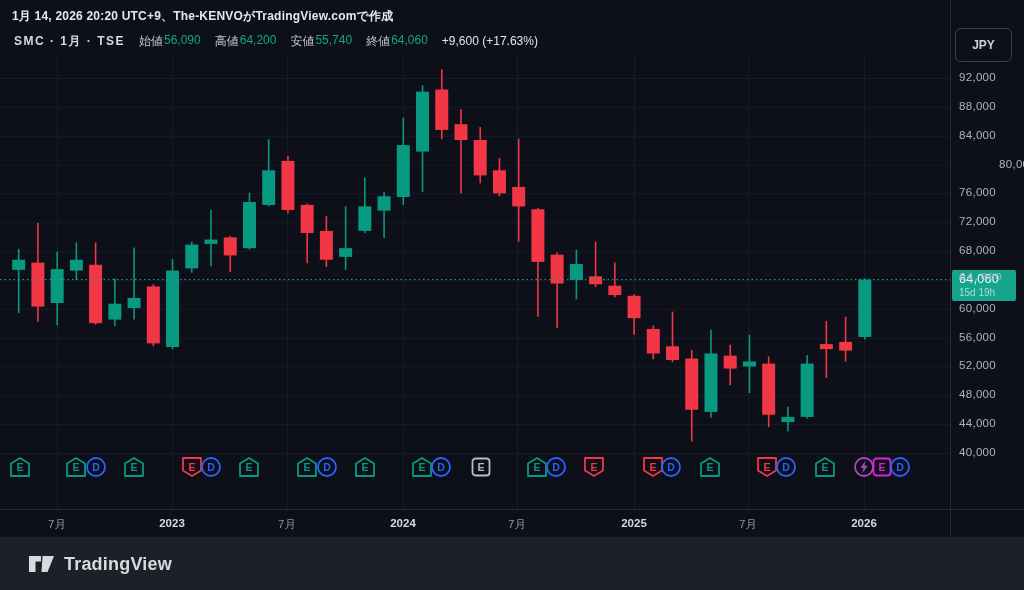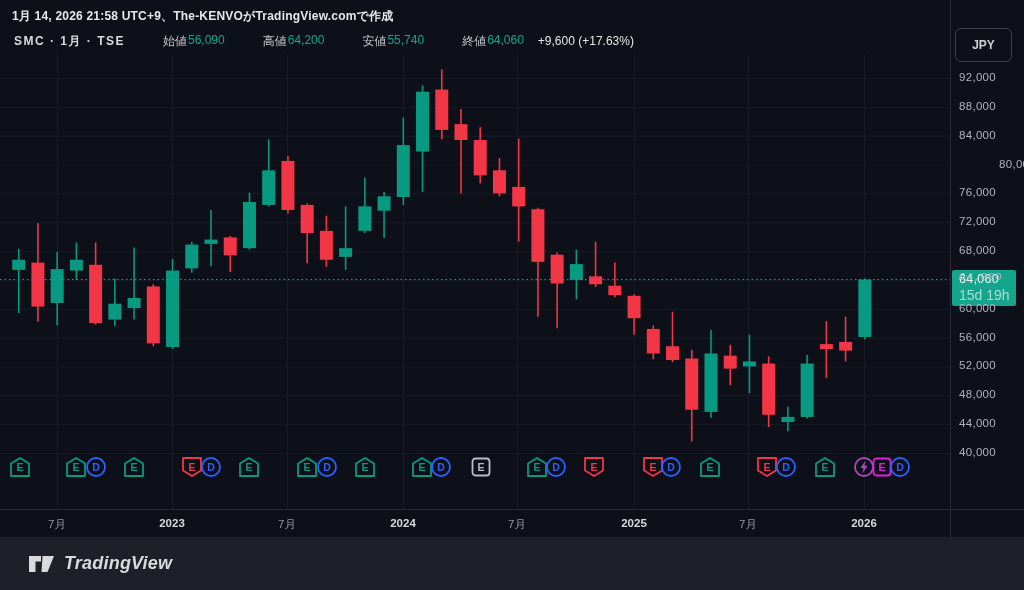--- a/index.html
+++ b/index.html
@@ -17,21 +17,21 @@
     font-size:12px; font-weight:600; color:#e6e7e9; letter-spacing:.2px;
     white-space:nowrap;
   }
   .legend {
     position:absolute; left:14px; top:31px; height:20px;
     display:flex; align-items:center; gap:14px;
     font-size:12px; white-space:nowrap;
   }
   .legend .symbol { color:#d8dadf; font-weight:600; letter-spacing:1.5px; }
   .legend .pair { display:flex; gap:1px; }
-  .legend .lbl { color:#c6c8cd;margin-left:24px; }
+  .legend .lbl { color:#c6c8cd; }
   .legend .val { color:#14a58c; }
   .legend .chg { color:#e5e5e5; }
   
   .jpy-btn {
     position:absolute; left:955px; top:28px; width:57px; height:34px;
     border:1px solid #3c404b; border-radius:6px;
     display:flex; align-items:center; justify-content:center;
     font-size:12px; font-weight:600; color:#cdcfd5; background:transparent;
     cursor:pointer;
   }
@@ -44,39 +44,39 @@
   }
   .y-tick {
     position:absolute; left:8px; font-size:11.5px; color:#b0b3bc; letter-spacing:.3px;
   }
   .price-badge {
     position:absolute; left:1px; width:64px;
     background:#14a58c; color:#fff; border-radius:2px;
     padding:2px 0 3px 7px; line-height:1.15;
   }
   .price-badge .p { font-size:12.5px; letter-spacing:.3px; }
-  .price-badge .cd { font-size:14px; color:rgba(255,255,255,.62); }
+  .price-badge .cd { font-size:10px; color:rgba(255,255,255,.62); }
   .x-axis {
     position:absolute; left:0; top:509px; width:1024px; height:36px;
     border-top:1px solid #262b37;
   }
   .x-tick {
     position:absolute; top:7px; transform:translateX(-50%);
     font-size:11.5px; color:#93969f;
   }
   .x-tick.major { color:#d6d8dd; font-weight:700; }
   
   .markers { position:absolute; left:0; top:0; }
   .marker { position:absolute; width:22px; height:22px; cursor:pointer; }
   
   .footer {
     position:absolute; left:0; top:537px; width:1024px; height:53px;
     background:#1d2028; display:flex; align-items:center; padding-left:28px;
   }
-  .tv-logo { display:flex; align-items:flex-start; gap:9px; cursor:pointer;font-style:italic; }
+  .tv-logo { display:flex; align-items:flex-end; gap:9px; cursor:pointer; }
   .tv-logo .brand { font-size:18px; font-weight:700; color:#d9dadc; letter-spacing:.2px; }
 </style>
 </head>
 <body>
 
 <div id="stage">
 
   <svg id="chart-svg" width="950" height="537">
       <line x1="57.5" x2="57.5" y1="54" y2="509" stroke="#171c26" stroke-width="1"></line>
       <line x1="172.5" x2="172.5" y1="54" y2="509" stroke="#171c26" stroke-width="1"></line>
@@ -289,21 +289,21 @@
       <div class="marker" style="left: 871px; top: 456px;"><svg width="22" height="22" viewBox="0 0 22 22">
           <rect x="2.5" y="2.5" width="17" height="17" rx="3" fill="none" stroke="#dd21dd" stroke-width="1.8"></rect>
           <text x="11" y="15.2" text-anchor="middle" font-size="10.5" font-weight="bold" fill="#dd21dd" font-family="&quot;Liberation Sans&quot;,sans-serif">E</text>
         </svg></div>
       <div class="marker" style="left: 889px; top: 456px;"><svg width="22" height="22" viewBox="0 0 22 22">
           <circle cx="11" cy="11" r="9" fill="none" stroke="#2962ff" stroke-width="1.8"></circle>
           <text x="11" y="15.2" text-anchor="middle" font-size="10.5" font-weight="bold" fill="#2962ff" font-family="&quot;Liberation Sans&quot;,sans-serif">D</text>
         </svg></div>
     </div>
 
-  <div class="attribution">1月 14, 2026 21:58 UTC+9、The-KENVOがTradingView.comで作成</div>
+  <div class="attribution">1月 14, 2026 20:20 UTC+9、The-KENVOがTradingView.comで作成</div>
 
   <div class="legend">
     <span class="symbol">SMC · 1月 · TSE</span>
     <span class="pair">
       <span class="lbl">始値</span>
         <span class="val">56,090</span>
     </span>
     <span class="pair">
       <span class="lbl">高値</span>
         <span class="val">64,200</span>

